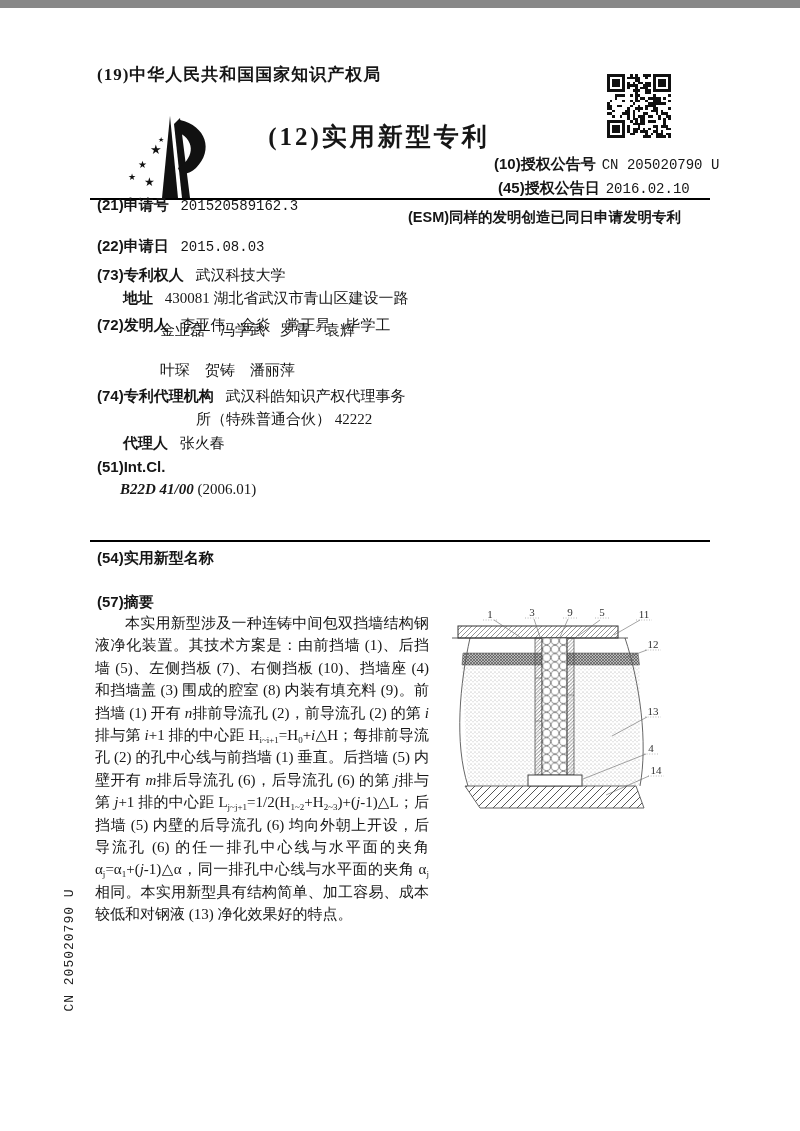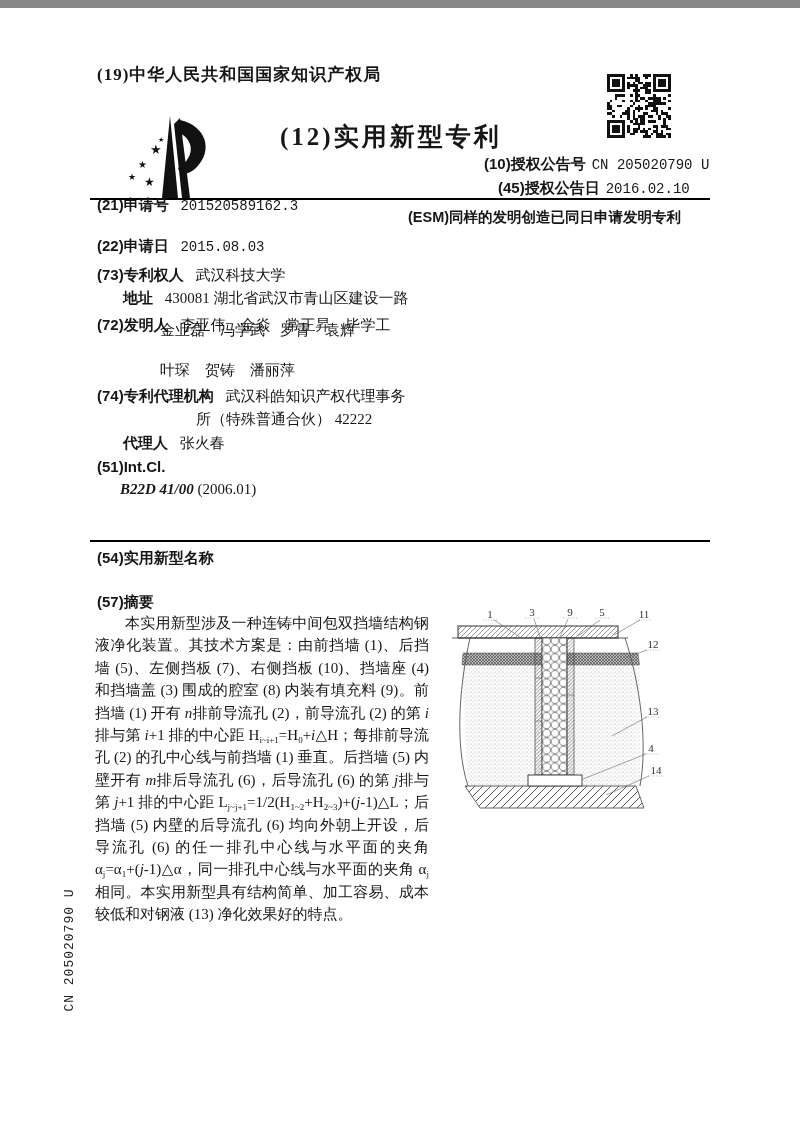--- a/index.html
+++ b/index.html
@@ -262,23 +262,23 @@
       <path d="M60,6 L70,86 L62,86 L54,12 Z" fill="#111" transform="translate(6,0)"></path>
       <path d="M66,8 C92,14 100,38 82,56 C74,63 66,64 64,56 C78,48 84,30 64,20 Z" fill="#111"></path>
       <text x="36" y="42" font-size="13" fill="#111">★</text>
       <text x="24" y="56" font-size="10" fill="#111">★</text>
       <text x="14" y="68" font-size="9" fill="#111">★</text>
       <text x="30" y="74" font-size="12" fill="#111">★</text>
       <text x="44" y="30" font-size="7" fill="#111">★</text>
     </svg>
   </div>
 
-  <div class="abs doctype" style="left:280px;top:112px;width:230px;">(12)实用新型专利</div>
-
-  <div class="abs publine" style="left:484px;top:147px">
+  <div class="abs doctype" style="left:264px;top:112px;width:230px;text-align:center">(12)实用新型专利</div>
+
+  <div class="abs publine" style="left:494px;top:147px">
     <span class="lbl">(10)授权公告号</span><span class="mono val">CN 205020790 U</span>
   </div>
   <div class="abs publine" style="left:498px;top:171px">
     <span class="lbl">(45)授权公告日</span><span class="mono val">2016.02.10</span>
   </div>
 
   <div class="hr" style="left:90px;top:190px;width:620px"></div>
 
   <div class="abs row" style="left:97px;top:188px">
     <span class="lbl">(21)申请号</span>

